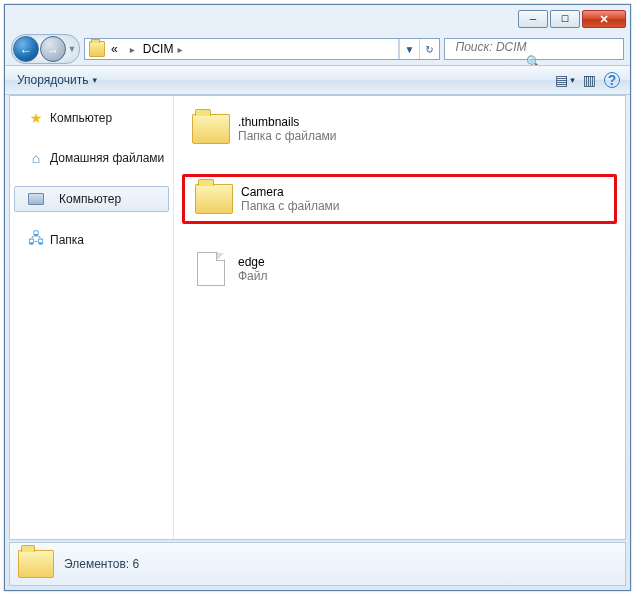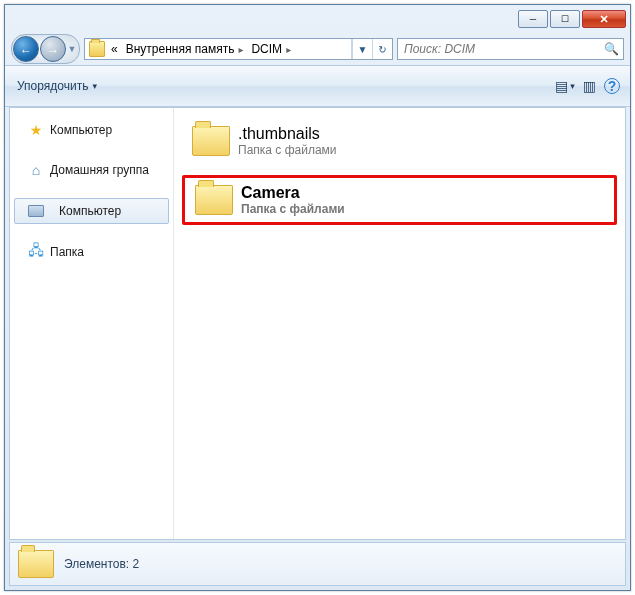--- a/index.html
+++ b/index.html
@@ -120,35 +120,36 @@
   }
   .addr-right {
     display:flex; height:100%; border-left:1px solid #c7d6e6;
   }
   .addr-right .sm {
     width: 20px; display:flex; align-items:center; justify-content:center;
     color:#2a5b8a; font-size:10px;
     border-left:1px solid #c7d6e6;
   }
   .searchbar {
-    width: 227px;
+    width: 180px;
     height: 22px;
     background: #fff;
     border: 1px solid #8aa5c2;
     display: flex;
     align-items: center;
     padding: 0 4px;
+    flex-direction: column;
   }
   .searchbar input {
     flex:1; border:none; outline:none;
     font-style: italic; color:#888; font-size:12px;
   }
   .search-ico { color:#2a5b8a; font-size:12px; }
   .toolbar {
-    height: 42px;
+    height: 30px;
     background: linear-gradient(#f5f9fd, #e2edf7 48%, #d3e2f1 52%, #e9f2fa);
     border-top: 1px solid #b7cbe0;
     border-bottom: 1px solid #b7cbe0;
     display:flex;
     align-items:center;
     padding: 4px 6px;
     color:#1e3e5e;
   }
   .toolbar .org {
     display:flex; align-items:center; gap:4px; padding:2px 6px;
@@ -206,21 +207,21 @@
     overflow:auto;
     background:#fff;
   }
   .item {
     display:flex; align-items:center;
     gap:8px;
     padding:6px;
     height: 50px;
     border-radius:2px;
   }
-  .item + .item { margin-top: 9px; font-weight: bold; }
+  .item + .item { margin-top: 20px; }
   .item.highlight {
     border: 3px solid #e80b0b;
   }
   .folder-ico {
     width:38px; height:30px;
     background:linear-gradient(#fdf3b3,#f2d063);
     border:1px solid #d7ad3a;
     border-radius:1px 1px 2px 2px;
     position:relative;
     margin-left:4px;
@@ -241,21 +242,21 @@
     content:""; position:absolute; right:-1px; top:-1px;
     border-style:solid; border-width:0 8px 8px 0;
     border-color:transparent #fff transparent transparent;
   }
   .file-ico::after{
     content:""; position:absolute; right:0; top:0;
     width:7px; height:7px;
     background:linear-gradient(135deg,#ddd 0 50%,#fff 50%);
     border-left:1px solid #b5b5b5; border-bottom:1px solid #b5b5b5;
   }
-  .item .txt .name { font-size:16px; color:#000; }
+  .item .txt .name { font-size:12px; color:#000; }
   .item .txt .sub  { font-size:12px; color:#777; }
   .statusbar {
     height: 44px;
     border:1px solid #b7cbe0;
     margin: 2px 4px 4px 4px;
     background:linear-gradient(#f6fafd,#e7eff8);
     display:flex; align-items:center;
     padding:4px 8px;
     gap:10px;
   }
@@ -303,21 +304,20 @@
         </div>
       <div class="nav-drop">▼</div>
     </div>
 
     <div class="addrbar">
       <span class="addr-folder-ico"></span>
       <span class="crumb">
         <span>«</span>
       </span>
       <span class="crumb">
-        <span>Внутренняя память</span>
         <span class="sep">▸</span>
       </span>
       <span class="crumb">
         <span>DCIM</span>
         <span class="sep">▸</span>
       </span>
       <div style="flex:1"></div>
       <div class="addr-right">
         <div class="sm">▼</div>
         <div class="sm">
@@ -351,21 +351,21 @@
   </div>
 
   <div class="body">
     <div class="sidebar">
       <div class="side-item">
         <span class="ico ico-star">★</span>
         <span>Компьютер</span>
       </div>
       <div class="side-item">
         <span class="ico ico-home">⌂</span>
-        <span>Домашняя группа</span>
+        <span>Домашняя файлами</span>
       </div>
       <div class="side-item selected">
         <span class="ico">
             <span class="ico-comp"></span>
           </span>
         <span>Компьютер</span>
       </div>
       <div class="side-item">
         <span class="ico ico-net">🖧</span>
         <span>Папка</span>
@@ -380,21 +380,28 @@
           <div class="sub">Папка с файлами</div>
         </span>
       </div>
       <div class="item highlight">
         <span class="folder-ico"></span>
         <span class="txt">
           <div class="name">Camera</div>
           <div class="sub">Папка с файлами</div>
         </span>
       </div>
+      <div class="item">
+        <span class="file-ico"></span>
+        <span class="txt">
+          <div class="name">edge</div>
+          <div class="sub">Файл</div>
+        </span>
+      </div>
     </div>
   </div>
 
   <div class="statusbar">
     <span class="status-ico"></span>
-    <span class="status-txt">Элементов: 2</span>
+    <span class="status-txt">Элементов: 6</span>
   </div>
 
 </div>
 
 </body></html>

